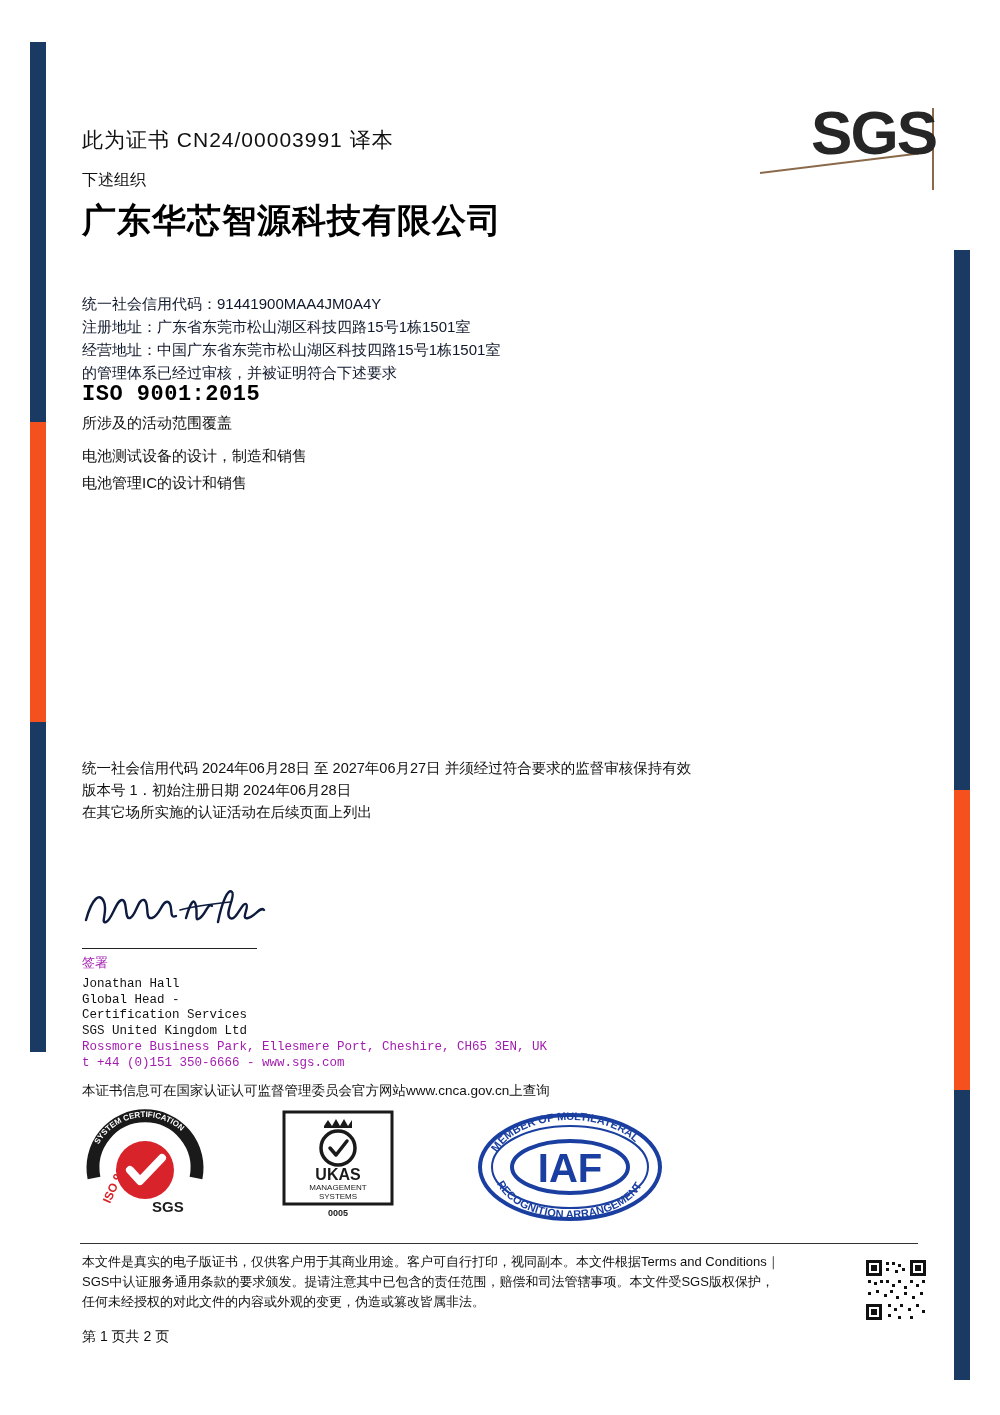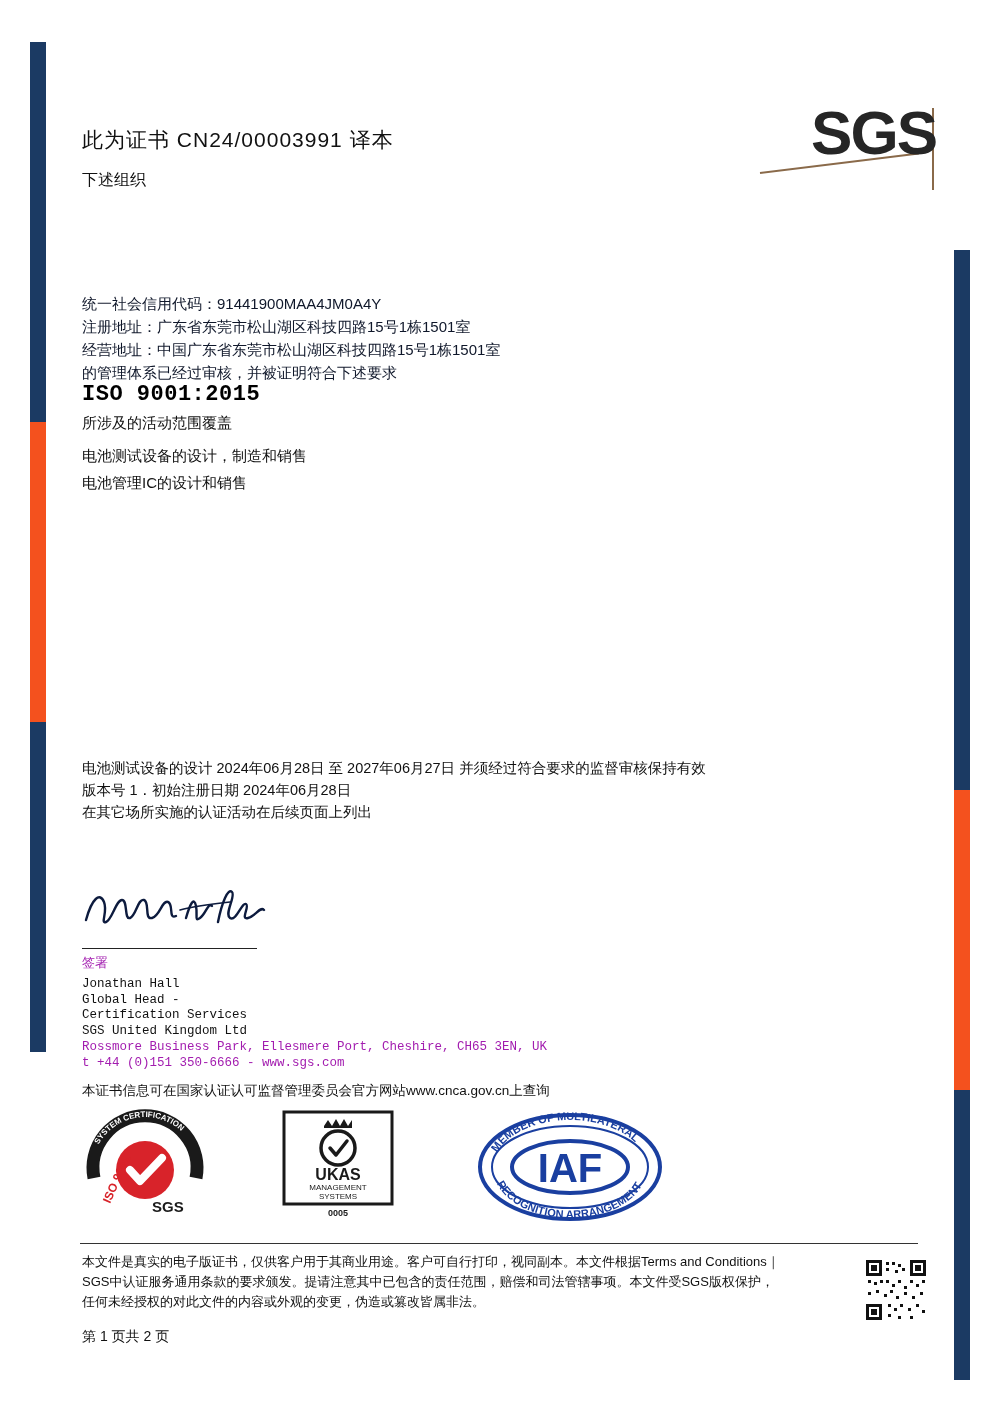--- a/index.html
+++ b/index.html
@@ -242,37 +242,38 @@
   <div class="bar bar-right-bot"></div>
 
   <div class="sgs-logo">
     <div class="rule-diag"></div>
     <div class="rule-vert"></div>
     <div class="sgs-text">SGS</div>
   </div>
 
   <div class="line-translation">此为证书 CN24/00003991 译本</div>
   <div class="line-below-org">下述组织</div>
+  <div class="org-name">广东华芯智源科技有限公司</div>
 
   <div class="details">
     <div>统一社会信用代码：91441900MAA4JM0A4Y</div>
     <div>注册地址：广东省东莞市松山湖区科技四路15号1栋1501室</div>
     <div>经营地址：中国广东省东莞市松山湖区科技四路15号1栋1501室</div>
     <div>的管理体系已经过审核，并被证明符合下述要求</div>
   </div>
 
   <div class="standard">ISO 9001:2015</div>
   <div class="scope-title">所涉及的活动范围覆盖</div>
   <div class="scope-lines">
     <div>电池测试设备的设计，制造和销售</div>
     <div>电池管理IC的设计和销售</div>
   </div>
 
   <div class="validity">
-    <div>电池测试设备的设计  2024年06月28日  至  2027年06月27日  并须经过符合要求的监督审核保持有效</div>
+    <div>统一社会信用代码  2024年06月28日  至  2027年06月27日  并须经过符合要求的监督审核保持有效</div>
     <div>版本号 1．初始注册日期 2024年06月28日</div>
     <div>在其它场所实施的认证活动在后续页面上列出</div>
   </div>
 
   <div class="signature">
     <svg width="190" height="60" viewBox="0 0 190 60" fill="none" xmlns="http://www.w3.org/2000/svg">
       <path d="M4 40 C10 18, 18 12, 22 22 C26 32, 18 44, 24 42 C30 40, 34 20, 40 20 C46 20, 42 40, 48 38 C54 36, 56 18, 62 20 C68 22, 62 40, 70 38 C78 36, 80 20, 86 22 C92 24, 86 40, 94 36" stroke="#0d1b3e" stroke-width="2.4" stroke-linecap="round"></path>
       <path d="M104 38 C108 24, 112 16, 114 26 C116 36, 112 42, 118 38 C124 34, 126 22, 130 26" stroke="#0d1b3e" stroke-width="2.4" stroke-linecap="round"></path>
       <path d="M136 42 C140 22, 146 8, 150 12 C154 16, 142 34, 148 38 C154 42, 160 22, 164 24 C168 26, 158 40, 166 38 C174 36, 178 26, 182 30" stroke="#0d1b3e" stroke-width="2.4" stroke-linecap="round"></path>
       <path d="M98 30 C112 26, 130 24, 148 22" stroke="#0d1b3e" stroke-width="1.6" stroke-linecap="round"></path>

